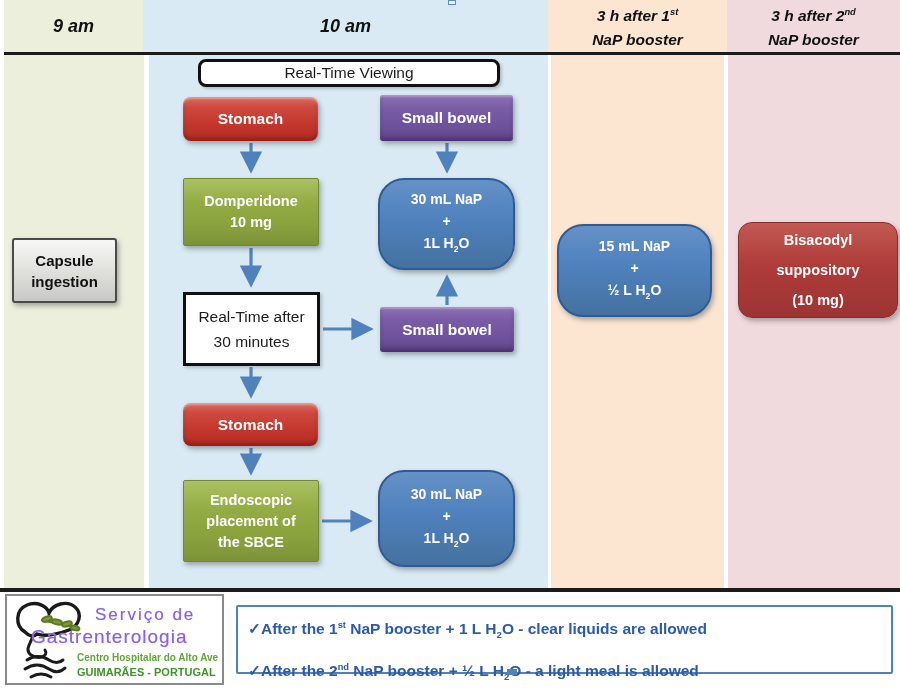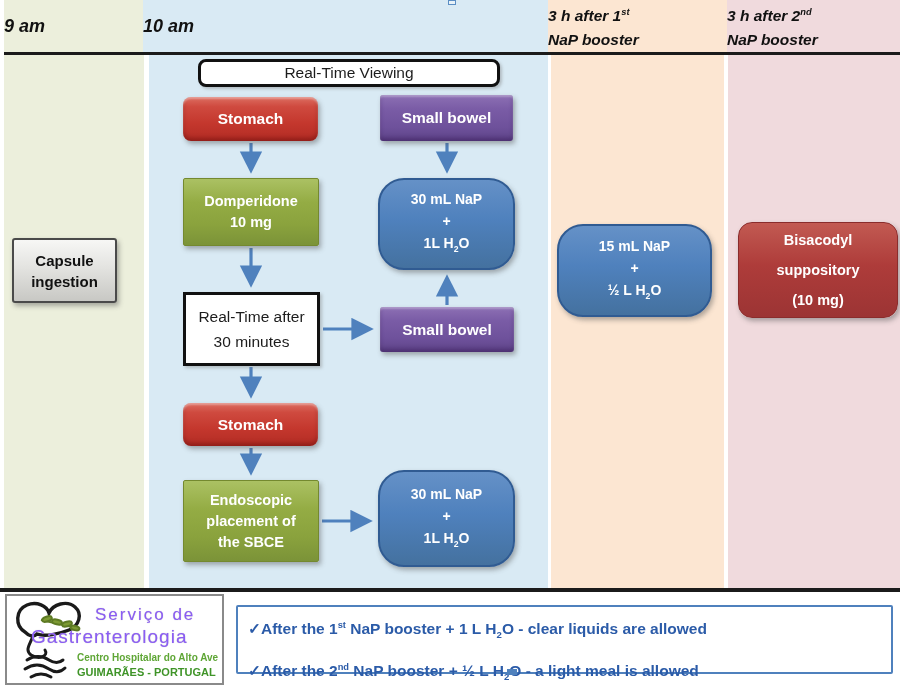--- a/index.html
+++ b/index.html
@@ -6,21 +6,21 @@
   html,body { background:#ffffff; }
   body { font-family:"Liberation Sans", sans-serif; }
   #canvas {
     position:relative; width:900px; height:689px; background:#ffffff;
     overflow:hidden;
   }
   .abs { position:absolute; }
 
   
   .hcell { position:absolute; top:0; height:52px; display:flex; flex-direction:column;
-           justify-content:center; font-weight:bold; font-style:italic;
+           align-items:center; justify-content:center; font-weight:bold; font-style:italic;
            color:#111; }
   .hcell .h1line { font-size:18px; }
   .hcell .h2line { font-size:15.5px; line-height:23px; }
   sup { font-size:0.6em; }
   sub { font-size:0.62em; }
 
   .hline { position:absolute; background:#1b1b1b; }
 
   
   .panel { position:absolute; top:55px; height:533px; }

